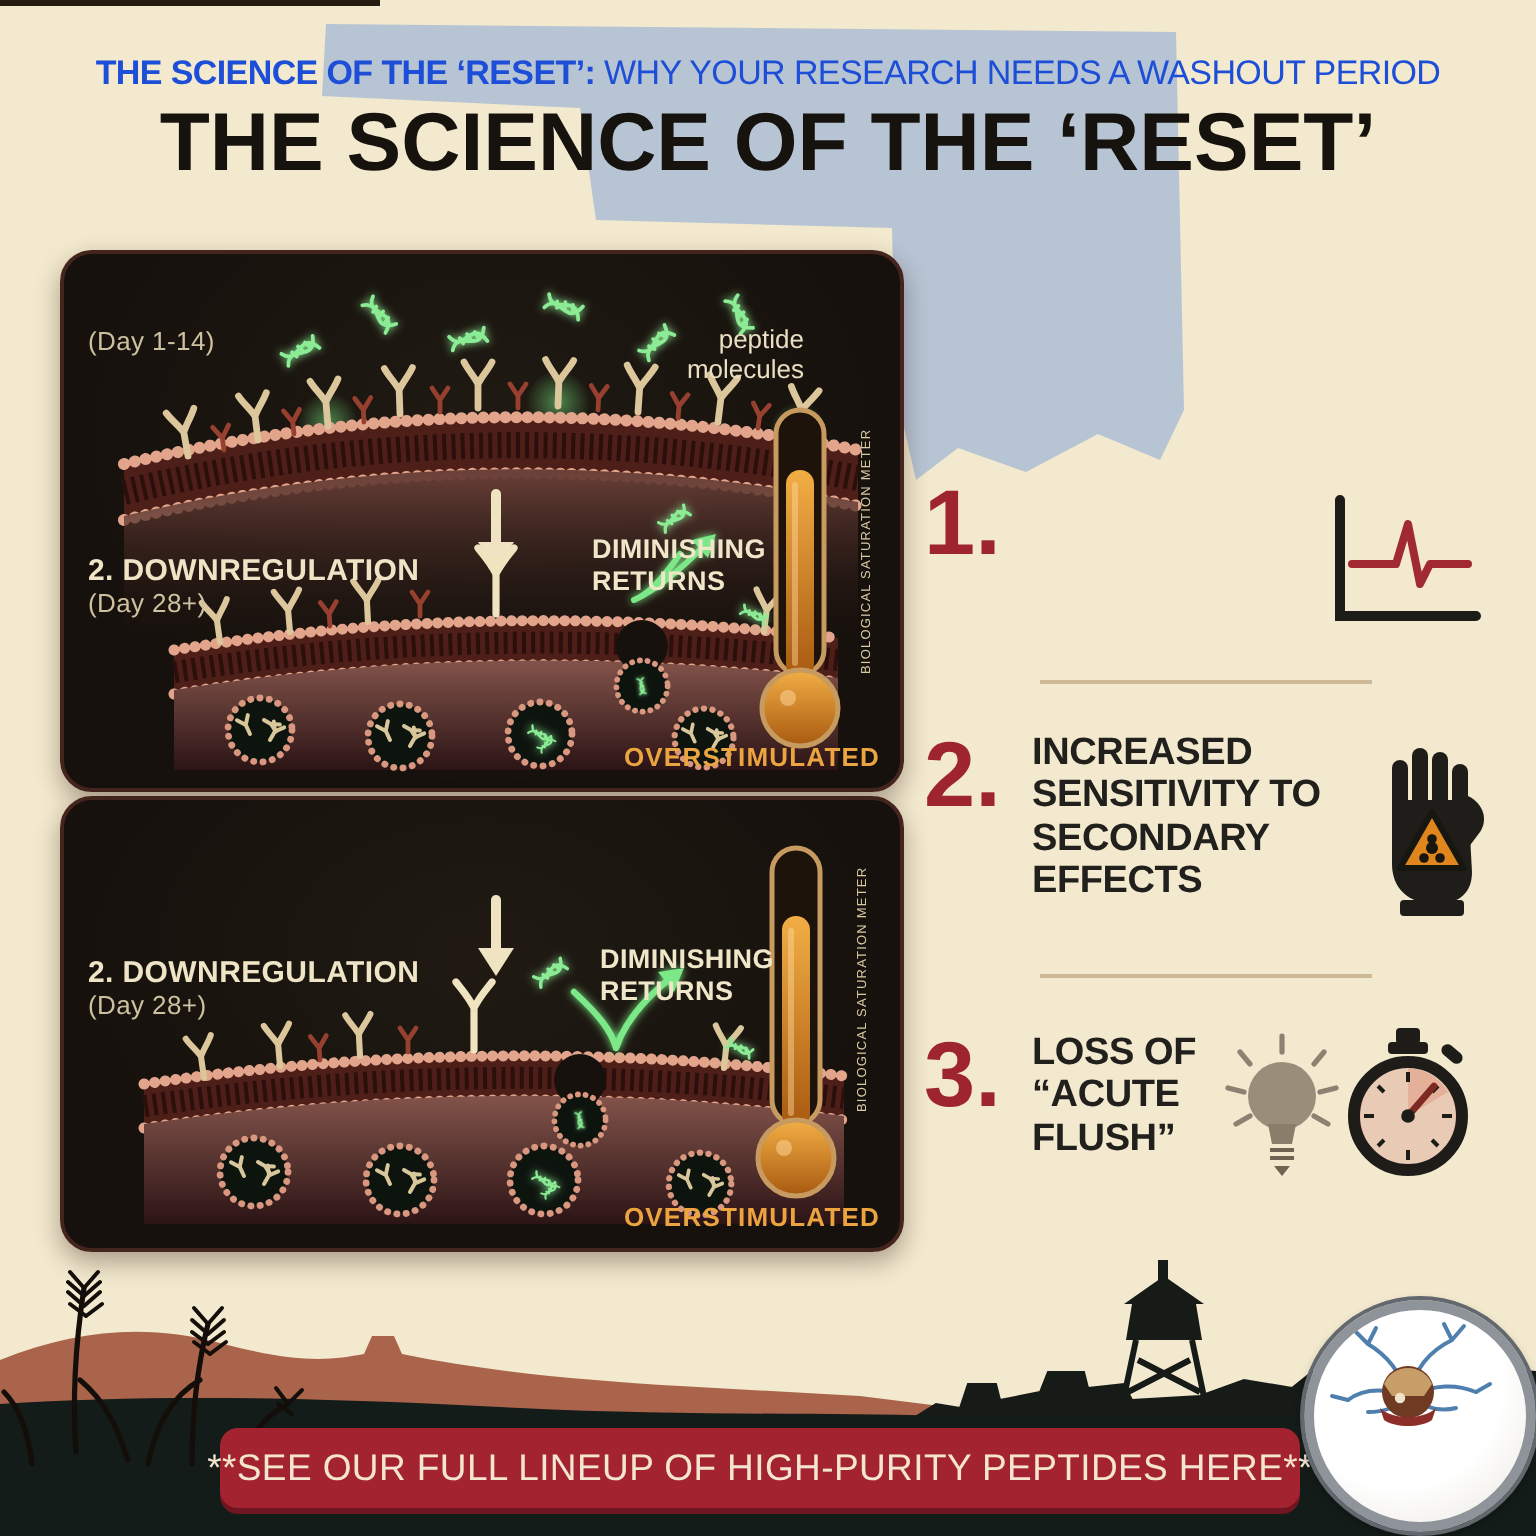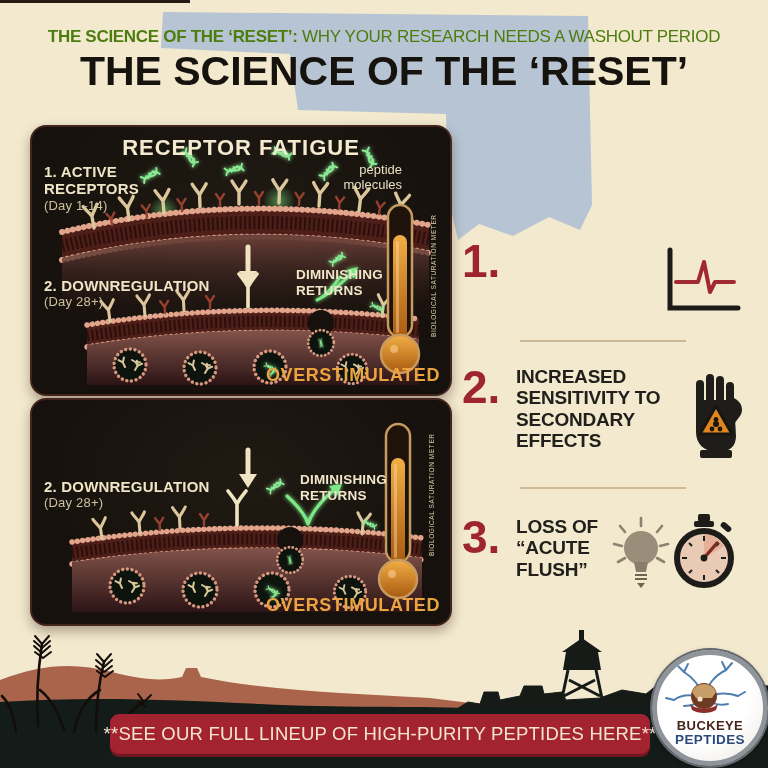--- a/index.html
+++ b/index.html
@@ -1,33 +1,33 @@
 <!DOCTYPE html>
 <html><head>
 <meta charset="utf-8">
 <style>
   html,body{margin:0;padding:0;background:#555;}
   .stage{position:relative;width:768px;height:768px;margin:0 auto;background:#f2e9ce;overflow:hidden;
          font-family:"Liberation Sans",sans-serif;-webkit-font-smoothing:antialiased;}
   .abs{position:absolute;}
   svg{display:block;}
   
-  .kicker{top:27px;left:0;width:768px;text-align:center;font-size:17px;color:#4d7c0f;letter-spacing:-0.3px;white-space:nowrap;}
+  .kicker{top:27px;left:0;width:768px;text-align:center;font-size:17px;color:#1d4ed8;letter-spacing:-0.3px;white-space:nowrap;}
   .kicker b{font-weight:bold;}
   .bigtitle{top:48px;left:0;width:768px;text-align:center;font-size:41px;font-weight:bold;color:#16120d;letter-spacing:0px;}
   .topstrip{top:0;left:0;width:190px;height:3px;background:#241c13;}
   
   .dpanel{background:radial-gradient(ellipse at 50% 35%, #201a13 0%, #16110c 70%);
           border:2px solid #44251e;border-radius:16px;box-shadow:0 5px 12px rgba(40,15,10,.35);}
   .ptitle{width:100%;text-align:center;font-weight:bold;font-size:22px;color:#f3ead0;letter-spacing:1px;top:8px;left:0;}
   .plabel{font-weight:bold;font-size:15px;color:#efe5c6;line-height:1.15;letter-spacing:.2px;}
   .psub{font-weight:normal;font-size:13px;color:#cdc1a0;margin-top:1px;}
   .psmall{font-size:13px;color:#e9dfc2;line-height:1.15;text-align:right;}
   .pdim{font-weight:bold;font-size:13.5px;color:#f0e6c9;line-height:1.15;letter-spacing:.2px;}
-  .overstim{font-weight:bold;font-size:18px;color:#eba43f;letter-spacing:.6px;}
+  .overstim{font-weight:bold;font-size:13px;color:#eba43f;letter-spacing:.6px;}
   .meterlbl{writing-mode:vertical-rl;transform:rotate(180deg);font-size:6.5px;color:#d9caa4;letter-spacing:.6px;white-space:nowrap;}
   
   .signhdr{left:458px;top:128px;width:284px;height:89px;background:#9c2430;border:1px solid #7a1a25;border-radius:10px;
            box-shadow:0 3px 6px rgba(60,10,10,.25);display:flex;align-items:center;justify-content:center;}
   .signhdr div{text-align:center;font-weight:bold;font-size:21px;line-height:1.3;color:#f6ead0;letter-spacing:.5px;padding:0 14px;}
   .item{display:flex;align-items:flex-start;}
   .inum{font-weight:bold;font-size:46px;color:#9e2430;line-height:.95;width:54px;flex:0 0 54px;}
   .itext{font-weight:bold;font-size:19px;color:#21201c;line-height:1.12;letter-spacing:-0.2px;}
   .divider{height:2px;background:#cdb996;}
   
@@ -189,23 +189,21 @@
         <g transform="translate(368,78)">
           <rect x="-12" y="0" width="24" height="132" rx="12" fill="#1d130a" stroke="#c79a5f" stroke-width="2.5"></rect>
           <rect x="-7" y="30" width="14" height="104" rx="7" fill="url(#oj1)"></rect>
           <circle cx="0" cy="149" r="19" fill="url(#oj1)" stroke="#c79a5f" stroke-width="2.5"></circle>
           <rect x="-4" y="36" width="3" height="92" rx="1.5" fill="#ffd9a0" opacity=".45"></rect>
           <circle cx="-6" cy="144" r="4" fill="#ffd9a0" opacity=".5"></circle>
         </g>
       </g>
     </svg>
 
-    <div class="abs ptitle">RECEPTOR FATIGUE</div>
     <div class="abs plabel" style="left:12px;top:36px;width:100px;">
-      <span>1. ACTIVE RECEPTORS</span>
       <div class="psub">(Day 1-14)</div>
     </div>
     <div class="abs psmall" style="left:298px;top:36px;width:72px;">peptide molecules</div>
     <div class="abs plabel" style="left:12px;top:150px;width:200px;">
       <span>2. DOWNREGULATION</span>
       <div class="psub">(Day 28+)</div>
     </div>
     <div class="abs pdim" style="left:264px;top:140px;width:100px;">DIMINISHING RETURNS</div>
     <div class="abs meterlbl" style="left:398px;top:90px;height:120px;">BIOLOGICAL SATURATION METER</div>
     <div class="abs overstim" style="right:10px;bottom:8px;">OVERSTIMULATED</div>
@@ -434,19 +432,15 @@
       <g fill="none" stroke="#4f7fae" stroke-width="2" stroke-linecap="round">
         <path d="M52,48 C48,36 42,28 32,22 M52,48 C56,34 62,26 74,20 M52,48 C40,44 30,44 22,50 M52,48 C66,42 76,42 86,46"></path>
         <path d="M32,22 L26,16 M32,22 L36,14 M74,20 L80,13 M74,20 L70,12 M22,50 L14,48 M86,46 L93,42"></path>
         <path d="M52,48 C46,54 40,56 32,56 M52,48 C60,54 68,56 76,54"></path>
       </g>
       <circle cx="52" cy="46" r="13" fill="#6e3a22"></circle>
       <path d="M40,42 A13,13 0 0 1 64,42 L60,48 L44,48 Z" fill="#c89e68"></path>
       <circle cx="48" cy="49" r="2.6" fill="#f0e3cc"></circle>
       <path d="M38,54 C44,60 60,60 66,54 L64,60 C58,64 46,64 40,60 Z" fill="#8c2e2a"></path>
     </svg>
-    <div class="abs logotext" style="left:0;top:64px;">
-      <div class="l1">BUCKEYE</div>
-      <div class="l2">PEPTIDES</div>
-    </div>
   </div>
 
 </div>
 
 </body></html>

